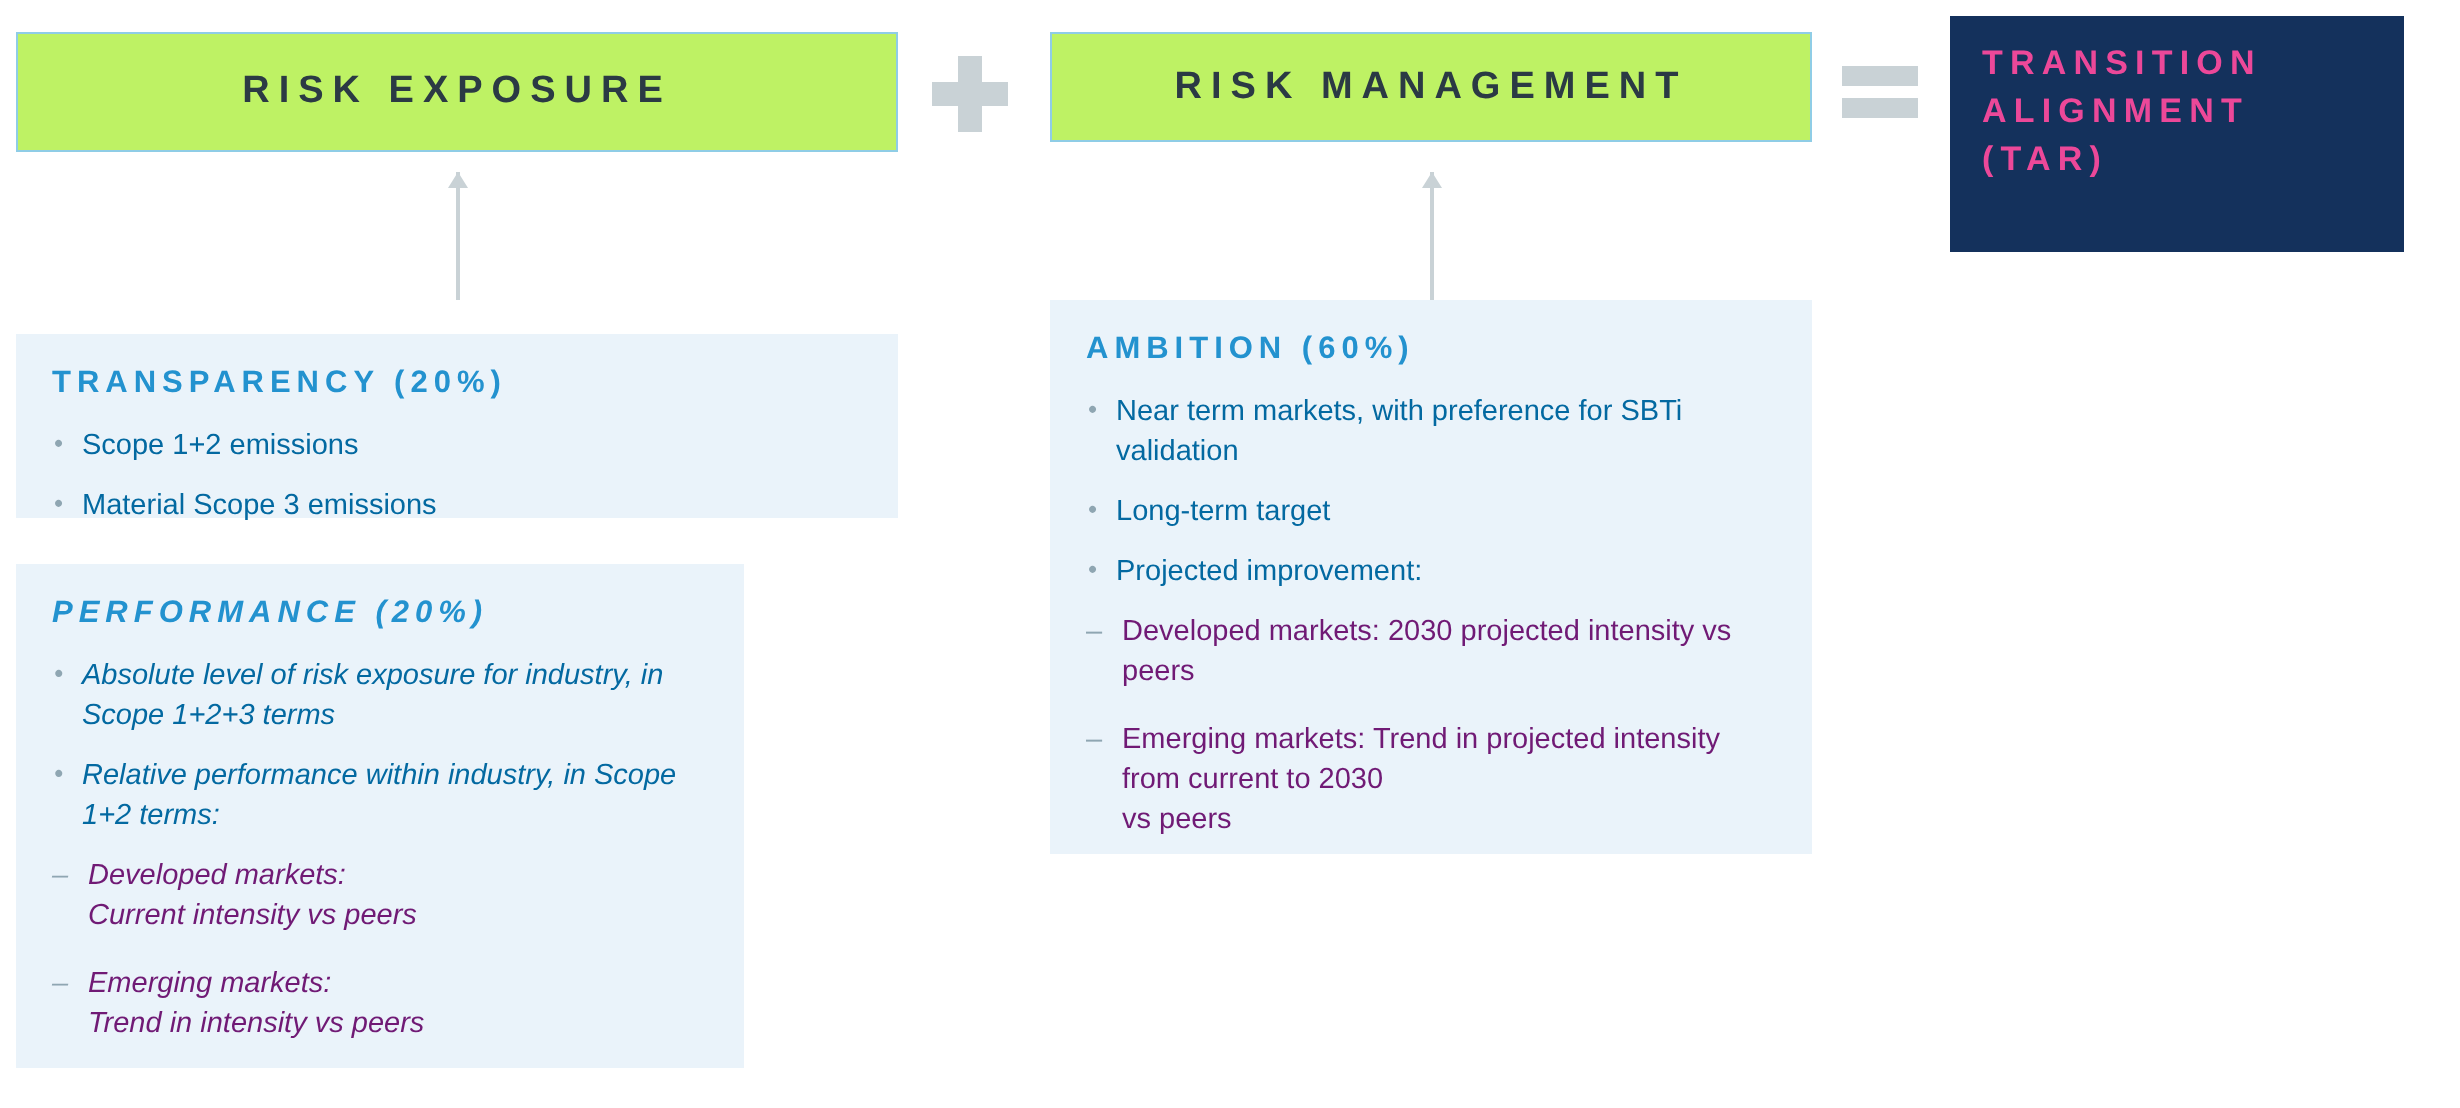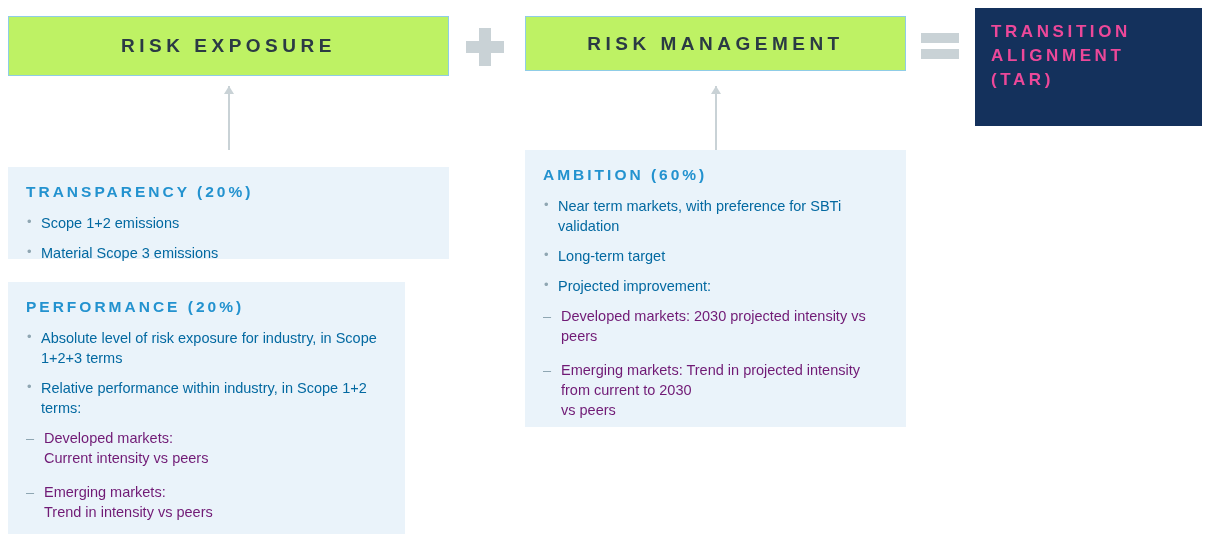--- a/index.html
+++ b/index.html
@@ -183,22 +183,23 @@
 
   #transparency-panel {
     left: 8px;
     top: 167px;
     width: 441px;
     height: 92px;
   }
   #performance-panel {
     left: 8px;
     top: 282px;
-    width: 397px;
+    width: 364px;
     height: 252px;
+    font-style: italic;
   }
   #ambition-panel {
     left: 525px;
     top: 150px;
     width: 381px;
     height: 277px;
   }
 </style>
 </head>
 <body>

